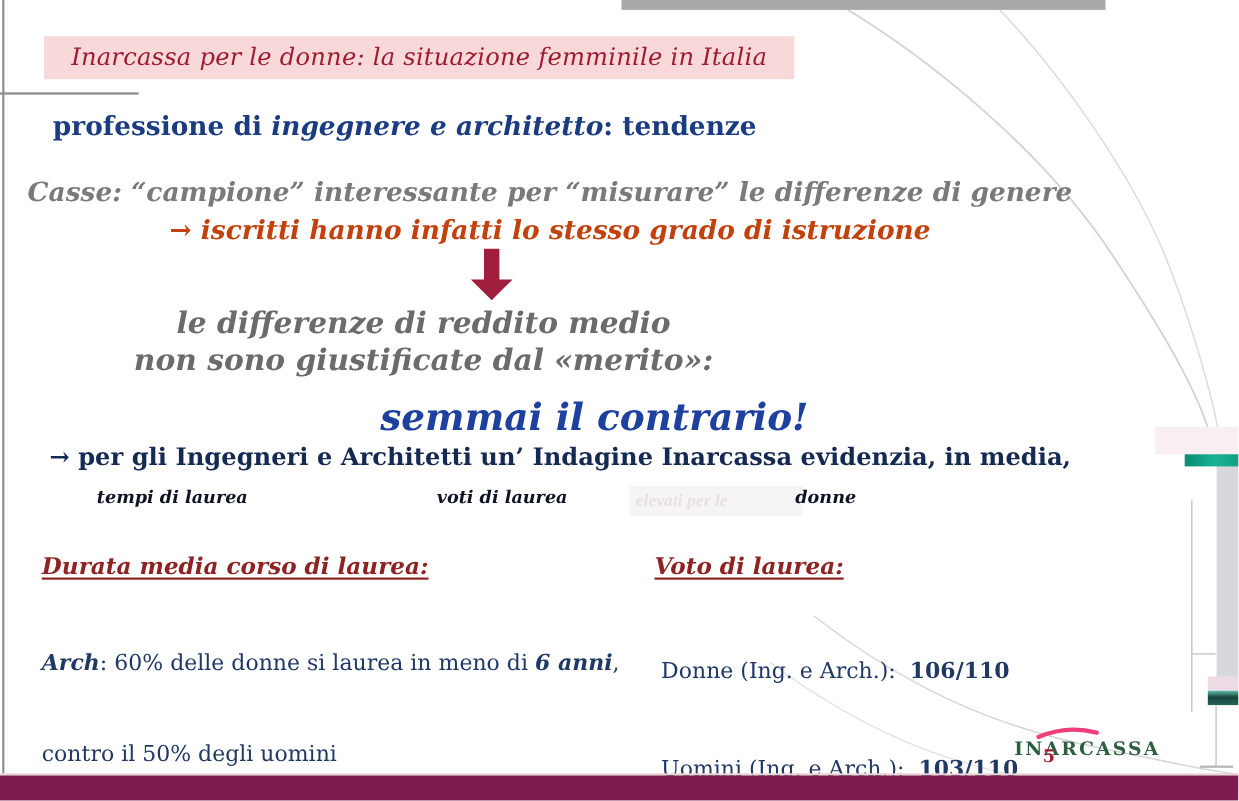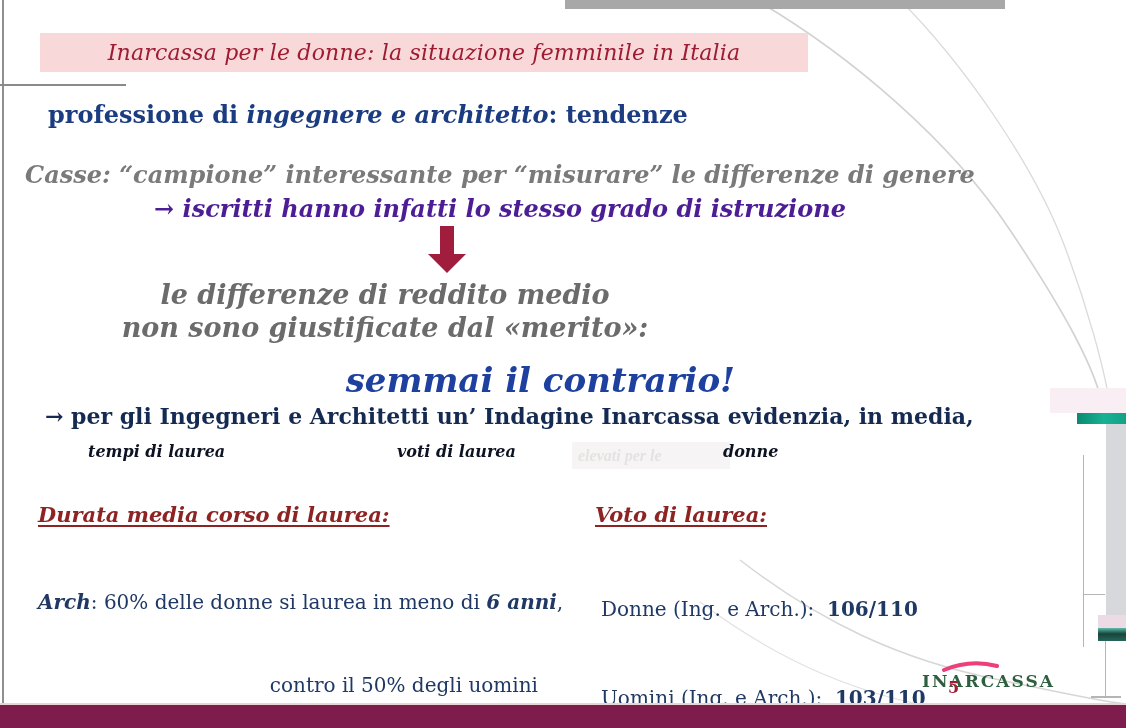--- a/index.html
+++ b/index.html
@@ -19,52 +19,52 @@
   #right-tick-a{left:1084px;top:594px;width:21px;height:1px;background:#b5b5b5;}
   #pink-tint-a{left:1050px;top:388px;width:76px;height:25px;background:#f8eef3;}
   #pink-tint-b{left:1098px;top:615px;width:28px;height:13px;background:#ecdae5;}
   #dark-green-bar{left:1098px;top:628px;width:28px;height:13px;background:linear-gradient(180deg,#5fbcaa,#16443a 45%,#27655a);}
   #right-vline-b{left:1105px;top:641px;width:1px;height:56px;background:#b5b5b5;}
   #right-tick-b{left:1091px;top:696px;width:30px;height:2px;background:#b5b5b5;}
   #footer-pink-line{left:0;top:703px;width:1126px;height:2px;background:#e9d4d4;}
   #footer-bar{left:0;top:705px;width:1126px;height:23px;background:#7d1c4d;}
 
   
-  #banner{left:40px;top:33px;width:768px;height:39px;background:#f8d8d8;
+  #banner{left:40px;top:33px;width:682px;height:39px;background:#f8d8d8;
           display:flex;align-items:center;justify-content:center;}
   #banner .t{font-style:italic;font-size:22px;color:#9e1b32;letter-spacing:0.2px;}
 
   
   #heading{left:48px;top:100px;width:900px;font-size:24px;font-weight:bold;color:#1b3c80;}
   #heading .it{font-style:italic;}
   #premise{left:20px;top:160px;width:960px;text-align:center;
            font-size:24px;font-weight:bold;font-style:italic;color:#7a7a7a;}
   #arrowline{left:20px;top:194px;width:960px;text-align:center;
-           font-size:24px;font-weight:bold;font-style:italic;color:#4c1d95;}
+           font-size:24px;font-weight:bold;font-style:italic;color:#c2410c;}
   #down-arrow{left:428px;top:226px;width:38px;height:47px;}
   #conclusion{left:35px;top:278px;width:700px;text-align:center;
            font-size:27px;line-height:33px;font-weight:bold;font-style:italic;color:#6b6b6b;}
   #semmai{left:35px;top:360px;width:700px;text-align:right;
            font-size:34px;font-weight:bold;font-style:italic;color:#1e41a0;}
   #survey{left:45px;top:403px;width:1000px;font-size:22px;font-weight:bold;color:#152a52;}
 
   
   .cat{top:442px;font-size:16px;font-weight:bold;font-style:italic;color:#0d1322;white-space:pre;}
   #cat-tempi{left:88px;}
   #cat-voti{left:397px;}
   #cat-ghost{left:572px;width:152px;height:27px;background:#f6f4f4;color:#e6e2e2;
              padding-left:6px;line-height:27px;font-family:Liberation Serif, serif;}
   #cat-donne{left:723px;}
 
   
   #durata{left:38px;top:502px;width:500px;color:#1f3864;}
   .red-title{font-size:21px;font-weight:bold;font-style:italic;color:#8e2323;
              text-decoration:underline;text-underline-offset:3px;}
   #durata .lines{margin-top:7px;font-size:20px;line-height:27.5px;white-space:pre;}
-  #durata .c{text-align:right;}
+  #durata .c{text-align:left;}
   .bi{font-weight:bold;font-style:italic;}
 
   
   #voto{left:595px;top:502px;width:420px;color:#1f3864;}
   #voto .rows{margin-top:9px;padding-left:6px;font-size:20px;line-height:29.5px;white-space:pre;}
   #voto .val{font-weight:bold;}
 
   
   #logo{left:918px;top:658px;width:170px;height:42px;}
   #logo .word{position:absolute;left:4px;top:13px;font-size:17px;font-weight:bold;

